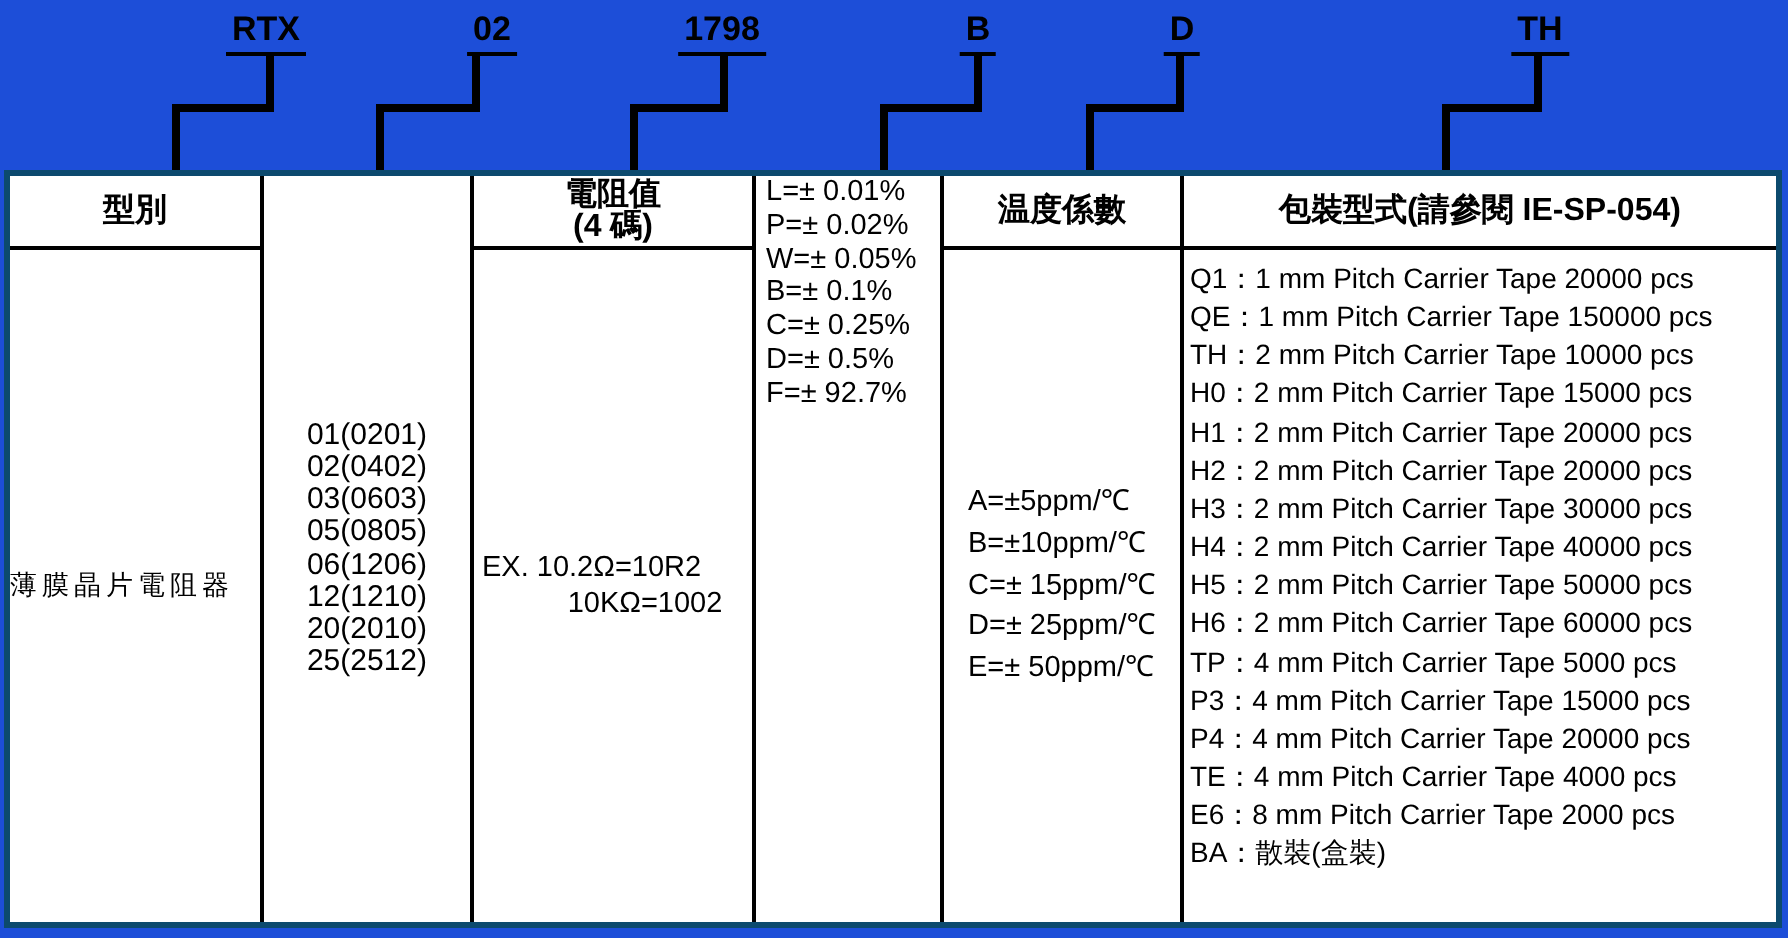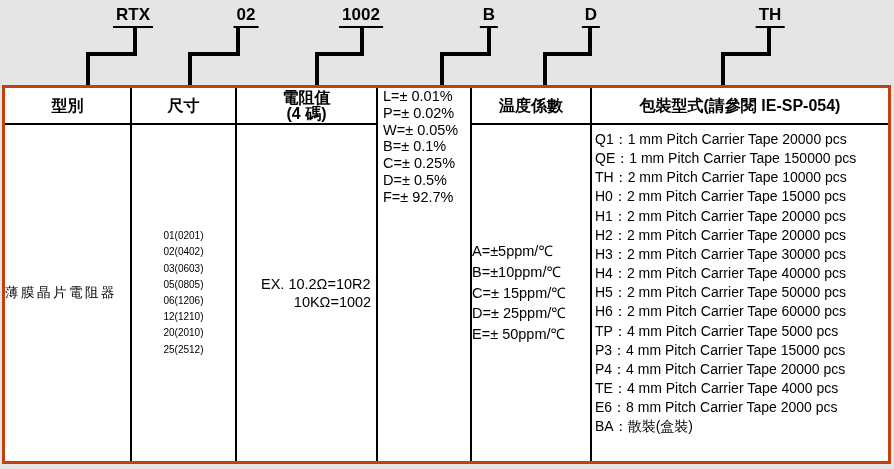--- a/index.html
+++ b/index.html
@@ -1,67 +1,67 @@
 <!DOCTYPE html>
 <html><head>
 <meta charset="utf-8">
 <style>
   html,body{margin:0;padding:0;background:#fff;}
   .canvas{
-    position:relative;width:894px;height:469px;background:#e5e5e5;
+    position:relative;width:894px;height:469px;background:#1d4ed8;
     font-family:"Liberation Sans",sans-serif;color:#000;overflow:hidden;
   }
   
   .code{
     position:absolute;top:5px;transform:translateX(-50%);
     font-weight:bold;font-size:17px;line-height:20px;
     border-bottom:2.5px solid #000;padding:0 3px 1px 3px;
     white-space:nowrap;
   }
   
   .seg{position:absolute;background:#000;}
   
   .pn-table{
     position:absolute;left:2px;top:85px;width:889px;height:379px;
-    border:3px solid #c2410c;box-sizing:border-box;display:flex;background:#fff;
+    border:3px solid #0c4a6e;box-sizing:border-box;display:flex;background:#fff;
   }
   .col{display:flex;flex-direction:column;box-sizing:border-box;height:100%;}
   .col.sep{border-right:2px solid #000;}
   .col-header{
     height:37px;box-sizing:border-box;border-bottom:2px solid #000;
     display:flex;flex-direction:column;align-items:center;justify-content:center;
     font-weight:bold;font-size:16px;line-height:16px;text-align:center;
   }
   .col-body{flex:1;display:flex;box-sizing:border-box;overflow:hidden;}
   .body-type{align-items:center;justify-content:flex-start;}
   .body-type .line{
     font-family:"Liberation Serif","DejaVu Serif",serif;
     font-size:13.5px;letter-spacing:2.5px;white-space:nowrap;
   }
   .body-size{align-items:center;justify-content:center;}
-  .size-list{display:inline-block;text-align:left;font-size:10px;line-height:16.2px;}
+  .size-list{display:inline-block;text-align:left;font-size:15px;line-height:16.2px;}
   .body-res{flex-direction:column;justify-content:center;padding-left:4px;
-    font-size:14.5px;line-height:18px;margin-left:20px;}
+    font-size:14.5px;line-height:18px;}
   .body-res .line:nth-child(2){margin-left:28px;text-align:center;}
   .body-tol{flex-direction:column;padding-left:5px;
     font-size:14.5px;line-height:16.8px;}
-  .body-temp{flex-direction:column;justify-content:center;padding-left:0;
+  .body-temp{flex-direction:column;justify-content:center;padding-left:12px;
     font-size:14.5px;line-height:20.8px;}
   .body-pack{flex-direction:column;justify-content:flex-start;
     padding:5px 0 16px 3px;font-size:14px;line-height:19.15px;}
   .line{white-space:nowrap;}
 </style>
 </head>
 <body>
 
 <div class="canvas">
 
   <div class="code" style="left:133px">RTX</div>
   <div class="code" style="left:246px">02</div>
-  <div class="code" style="left:361px">1002</div>
+  <div class="code" style="left:361px">1798</div>
   <div class="code" style="left:489px">B</div>
   <div class="code" style="left:591px">D</div>
   <div class="code" style="left:770px">TH</div>
 
   <div class="seg" style="left:133px;top:28px;width:4px;height:27px"></div>
   <div class="seg" style="left:86px;top:52px;width:51px;height:4px"></div>
   <div class="seg" style="left:86px;top:52px;width:4px;height:33px"></div>
 
   <div class="seg" style="left:236px;top:28px;width:4px;height:27px"></div>
   <div class="seg" style="left:188px;top:52px;width:52px;height:4px"></div>
@@ -88,23 +88,20 @@
     <div class="col sep" style="width:127px">
       <div class="col-header">
           <div class="hdr-line">型別</div>
         </div>
       <div class="col-body body-type">
           <div class="line">薄膜晶片電阻器</div>
         </div>
     </div>
 
     <div class="col sep" style="width:105px">
-      <div class="col-header">
-          <div class="hdr-line">尺寸</div>
-        </div>
       <div class="col-body body-size">
         <div class="size-list">
             <div class="line">01(0201)</div>
             <div class="line">02(0402)</div>
             <div class="line">03(0603)</div>
             <div class="line">05(0805)</div>
             <div class="line">06(1206)</div>
             <div class="line">12(1210)</div>
             <div class="line">20(2010)</div>
             <div class="line">25(2512)</div>

